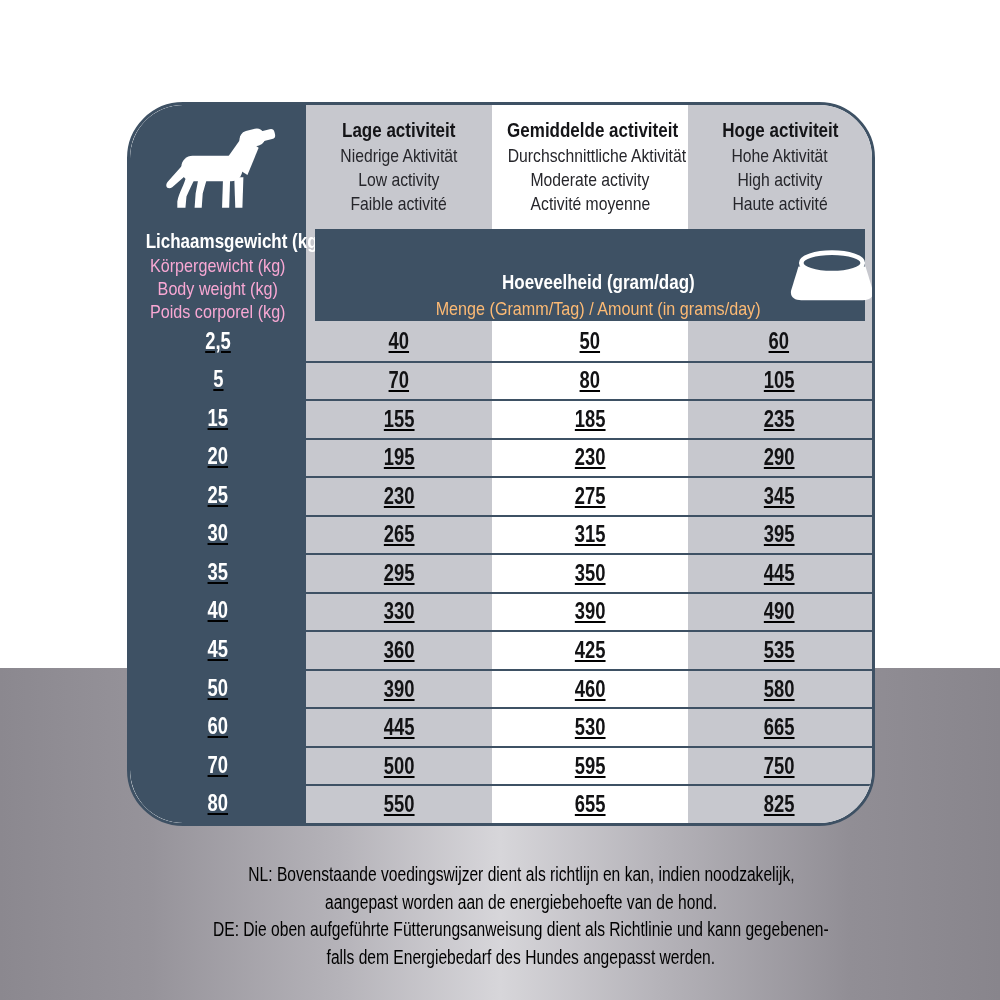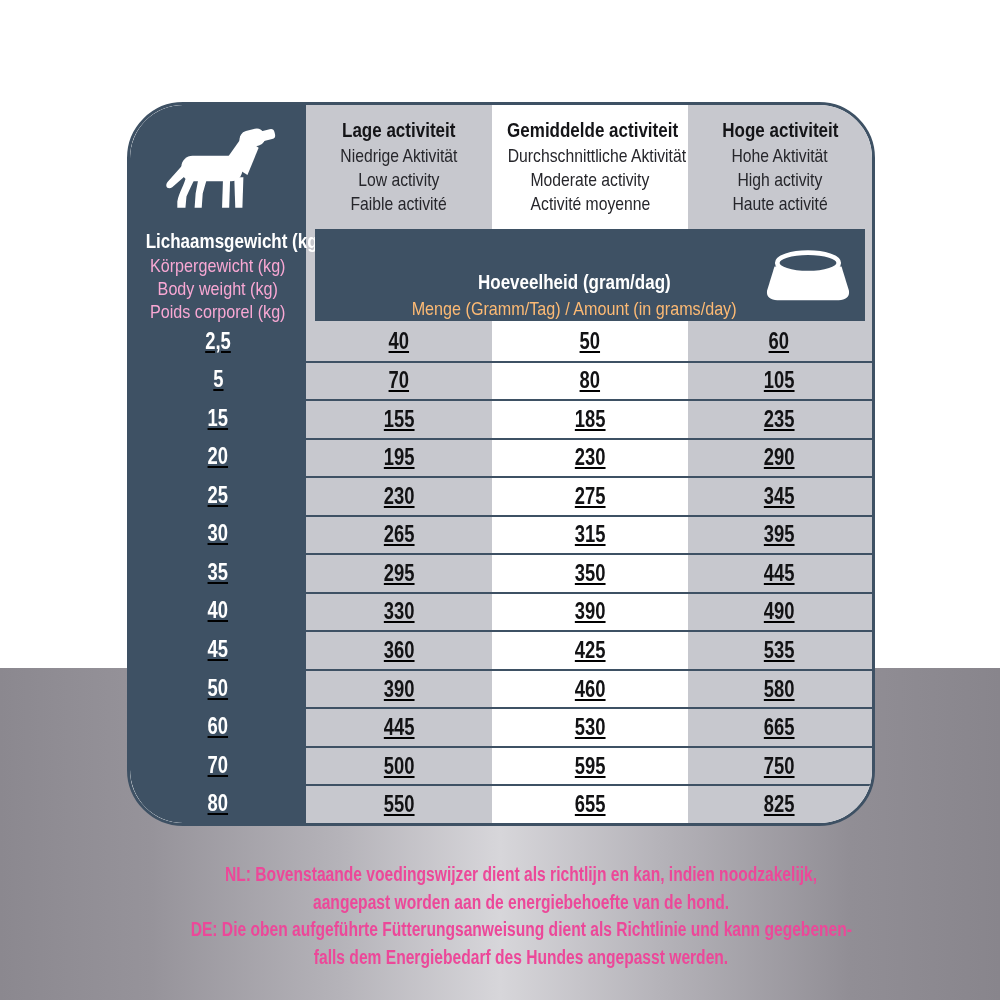--- a/index.html
+++ b/index.html
@@ -39,41 +39,41 @@
   .h0{left:176px;width:186px;border-radius:28px;}
   .h1{left:362px;width:196px;}
   .h2{left:558px;width:184px;}
   .hc-title{font-size:20px;font-weight:bold;line-height:27px;}
   .hc-sub{font-size:18.5px;line-height:24px;color:#26262b;}
 
   .band{
     position:absolute;left:185px;top:124px;width:550px;height:92px;
     background:#3E5164;display:flex;align-items:center;color:#fff;
   }
-  .band-text{flex:1;text-align:center;padding-left:68px;margin-top:39px;}
+  .band-text{flex:1;text-align:center;padding-left:92px;margin-top:39px;}
   .band-title{font-size:20px;font-weight:bold;line-height:27px;}
   .band-sub{font-size:19px;line-height:25px;color:#fdba74;}
   .bowl{width:86px;height:54px;margin-right:38px;flex:none;}
 
   .rows{position:absolute;left:0;top:217px;width:742px;height:501px;display:flex;flex-direction:column;}
   .row{flex:1;display:flex;text-decoration:underline;}
   .row .w{width:176px;display:flex;align-items:center;justify-content:center;
           color:#fff;font-weight:bold;font-size:23px;}
   .row .cells{flex:1;display:flex;border-top:2px solid #3E5164;box-sizing:border-box;}
   .rows .row:first-child .cells{border-top:none;}
   .cell{display:flex;align-items:center;justify-content:center;font-weight:bold;font-size:23px;color:#121214;}
   .c0{width:186px;}.c1{width:196px;}.c2{width:182px;}
 
   
   .cond{display:inline-block;transform:scaleX(.85);transform-origin:50% 50%;white-space:nowrap;}
   .num{display:inline-block;transform:scaleX(.8);transform-origin:50% 50%;white-space:nowrap;}
 
   
   .footer{position:absolute;left:0;top:861px;width:1000px;text-align:center;z-index:3;}
-  .fl{font-size:19.5px;font-weight:bold;line-height:27.5px;color:#ec4899;padding-left:42px;}
+  .fl{font-size:19.5px;font-weight:normal;line-height:27.5px;color:#000000;padding-left:42px;}
   .fl .cond{transform:scaleX(.8);}
 </style>
 </head>
 <body>
 
 <div class="stage">
 
   <div class="bg-bottom"></div>
 
   <div class="ftable">

